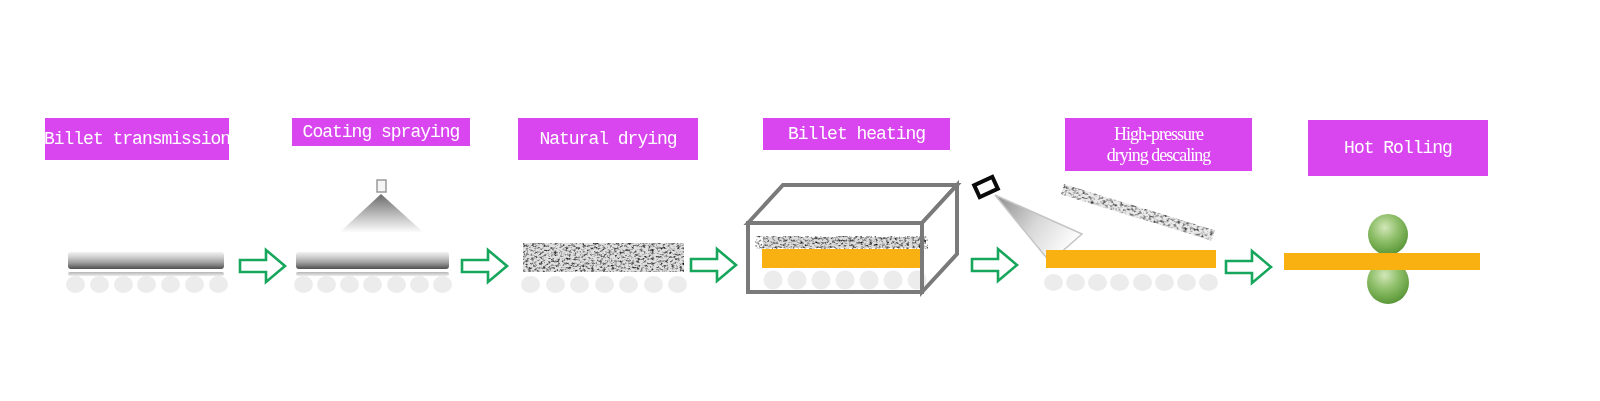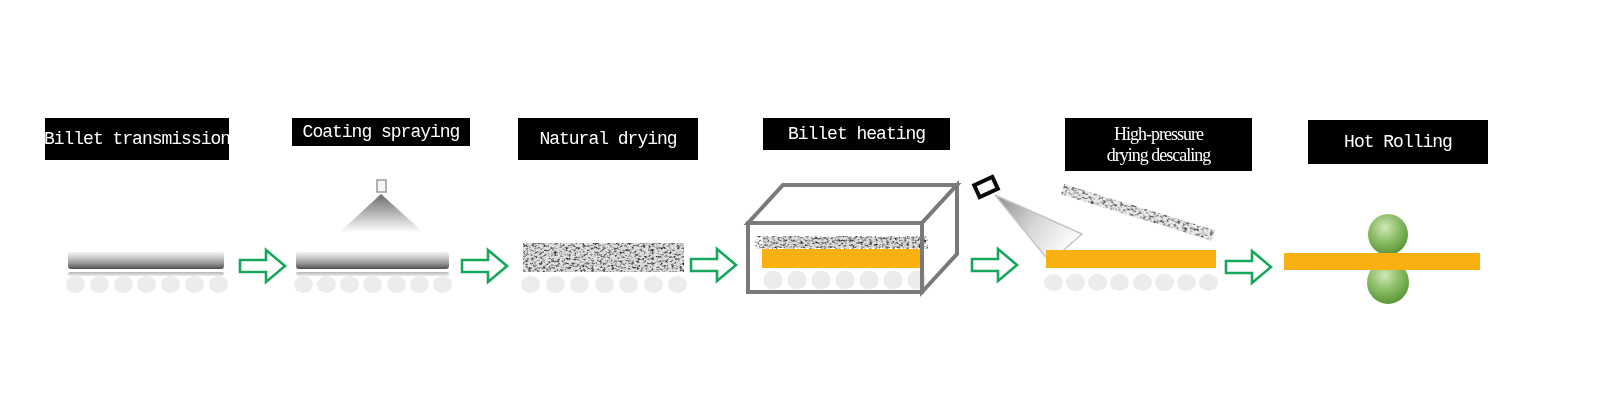--- a/index.html
+++ b/index.html
@@ -1,20 +1,20 @@
 <!DOCTYPE html>
 <html><head>
 <meta charset="utf-8">
 <style>
   html,body{margin:0;padding:0;background:#ffffff;}
   .canvas{position:relative;width:1600px;height:401px;background:#ffffff;overflow:hidden;
           font-family:"Liberation Mono","DejaVu Sans Mono",monospace;}
   .abs{position:absolute;}
   
-  .label-box{position:absolute;background:#000000;color:#ffffff;display:flex;
+  .label-box{position:absolute;background:#d946ef;color:#ffffff;display:flex;
              align-items:center;justify-content:center;flex-direction:column;
              font-size:18px;letter-spacing:-1px;white-space:nowrap;line-height:21px;}
   
   .billet-bar{position:absolute;height:17px;border-radius:3px;
               background:linear-gradient(to bottom,#f2f2f2 0%,#cfcfcf 30%,#9a9a9a 65%,#4e4e4e 100%);}
   .bar-shadow{position:absolute;height:4px;border-radius:2px;
               background:linear-gradient(to bottom,#b5b5b5 0%,#ededed 100%);}
   .hot-bar{position:absolute;height:18px;background:#F9B112;}
   
   .rollers{position:absolute;display:flex;justify-content:space-between;align-items:center;height:18px;}
@@ -49,21 +49,21 @@
 
   <div class="label-box" style="left:518px;top:118px;width:180px;height:42px;text-align:center;">Natural drying</div>
 
   <div class="label-box" style="left:763px;top:118px;width:187px;height:32px;">Billet heating</div>
 
   <div class="label-box" style="left:1065px;top:118px;width:187px;height:53px;font-family:Liberation Serif, serif;">
     <span>High-pressure</span>
     <span>drying descaling</span>
   </div>
 
-  <div class="label-box" style="left:1308px;top:120px;width:180px;height:44px;">Hot Rolling</div>
+  <div class="label-box" style="left:1308px;top:120px;width:180px;height:56px;">Hot Rolling</div>
 
   <div class="billet-bar" style="left:68px;top:252px;width:156px;"></div>
   <div class="bar-shadow" style="left:68px;top:272px;width:156px;"></div>
   <div class="rollers" style="left:66px;top:275px;width:162px;">
       <span class="roller"></span>
       <span class="roller"></span>
       <span class="roller"></span>
       <span class="roller"></span>
       <span class="roller"></span>
       <span class="roller"></span>

